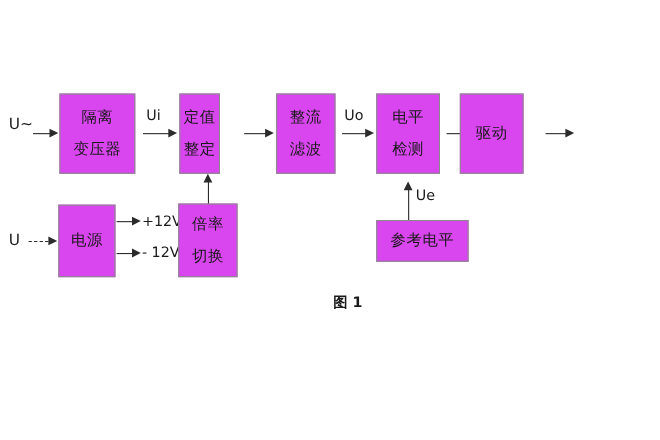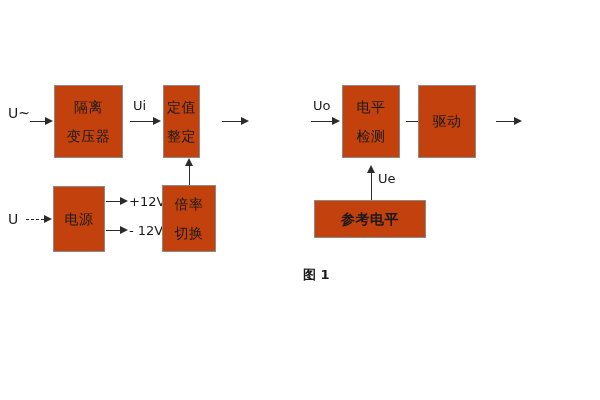--- a/index.html
+++ b/index.html
@@ -13,21 +13,21 @@
     height: 400px;
     background: #ffffff;
     font-family: "DejaVu Sans", "Liberation Sans", sans-serif;
     overflow: hidden;
   }
   
   .block {
     position: absolute;
     box-sizing: border-box;
     border: 1px solid #8a8a8a;
-    background: #c2410c;
+    background: #d946ef;
     display: flex;
     flex-direction: column;
     align-items: center;
     justify-content: center;
     color: #1a1a1a;
     font-size: 14px;
     line-height: 1.05;
   }
   .block .l1, .block .l2 {
     display: block;
@@ -106,20 +106,24 @@
   <div class="arrow-r" style="left:153px; top:117px;"></div>
 
   <div class="block two-line" style="left:163px; top:85px; width:37px; height:73px;text-align:center;">
     <span class="l1">定值</span>
     <span class="l2">整定</span>
   </div>
 
   <div class="hline" style="left:222px; top:121px; width:20px;"></div>
   <div class="arrow-r" style="left:241px; top:117px;"></div>
 
+  <div class="block two-line" style="left:251px; top:85px; width:54px; height:73px;">
+    <span class="l1">整流</span>
+    <span class="l2">滤波</span>
+  </div>
 
   <div class="label" style="left:313px; top:99px;">Uo</div>
   <div class="hline" style="left:311px; top:121px; width:22px;"></div>
   <div class="arrow-r" style="left:332px; top:117px;"></div>
 
   <div class="block two-line" style="left:342px; top:85px; width:58px; height:73px;">
     <span class="l1">电平</span>
     <span class="l2">检测</span>
   </div>
 
@@ -151,21 +155,21 @@
   <div class="label" style="left:129px; top:224px;">- 12V</div>
 
   <div class="block two-line" style="left:162px; top:185px; width:54px; height:67px;">
     <span class="l1">倍率</span>
     <span class="l2">切换</span>
   </div>
 
   <div class="vline" style="left:189px; top:163px; height:22px;"></div>
   <div class="arrow-u" style="left:185px; top:158px;"></div>
 
-  <div class="block one-line" style="left:314px; top:200px; width:112px; height:38px;font-weight:bold;">
+  <div class="block one-line" style="left:342px; top:200px; width:84px; height:38px;">
     <span class="l1">参考电平</span>
   </div>
 
   <div class="vline" style="left:371px; top:170px; height:30px;"></div>
   <div class="arrow-u" style="left:367px; top:165px;"></div>
   <div class="label" style="left:378px; top:172px;">Ue</div>
 
   <div class="caption" style="left:303px; top:266px;">图 1</div>
 
 </div>

